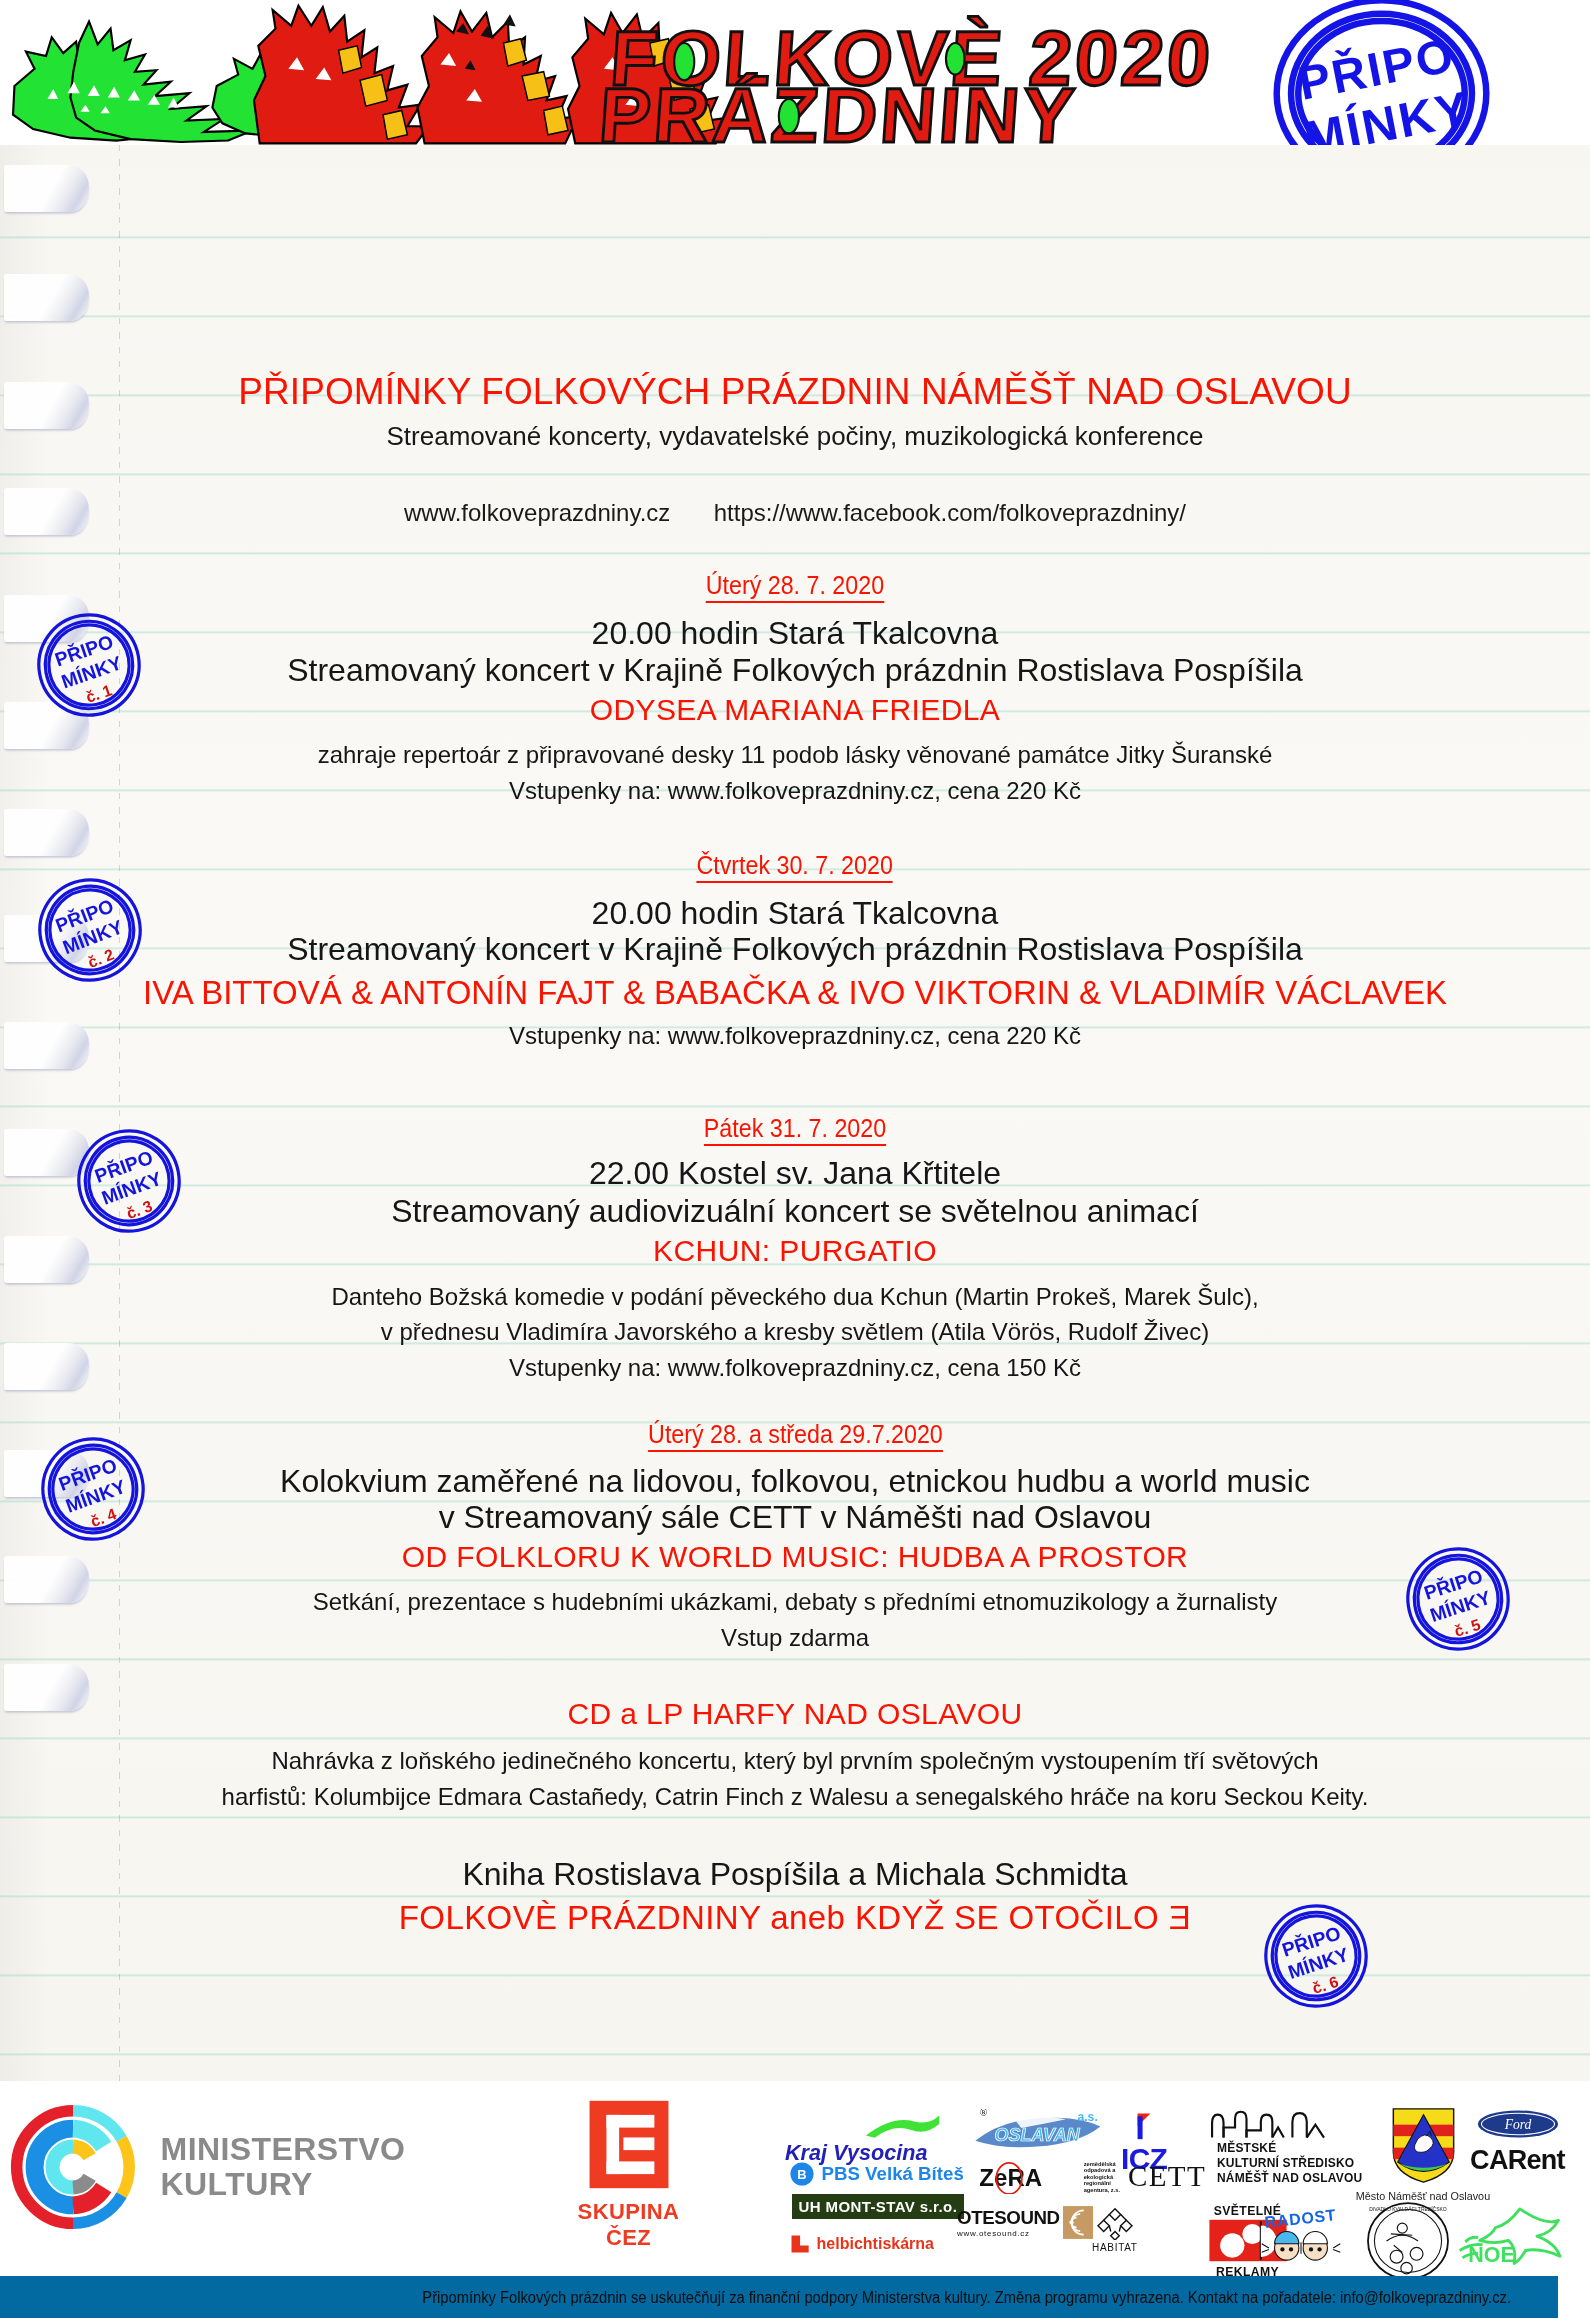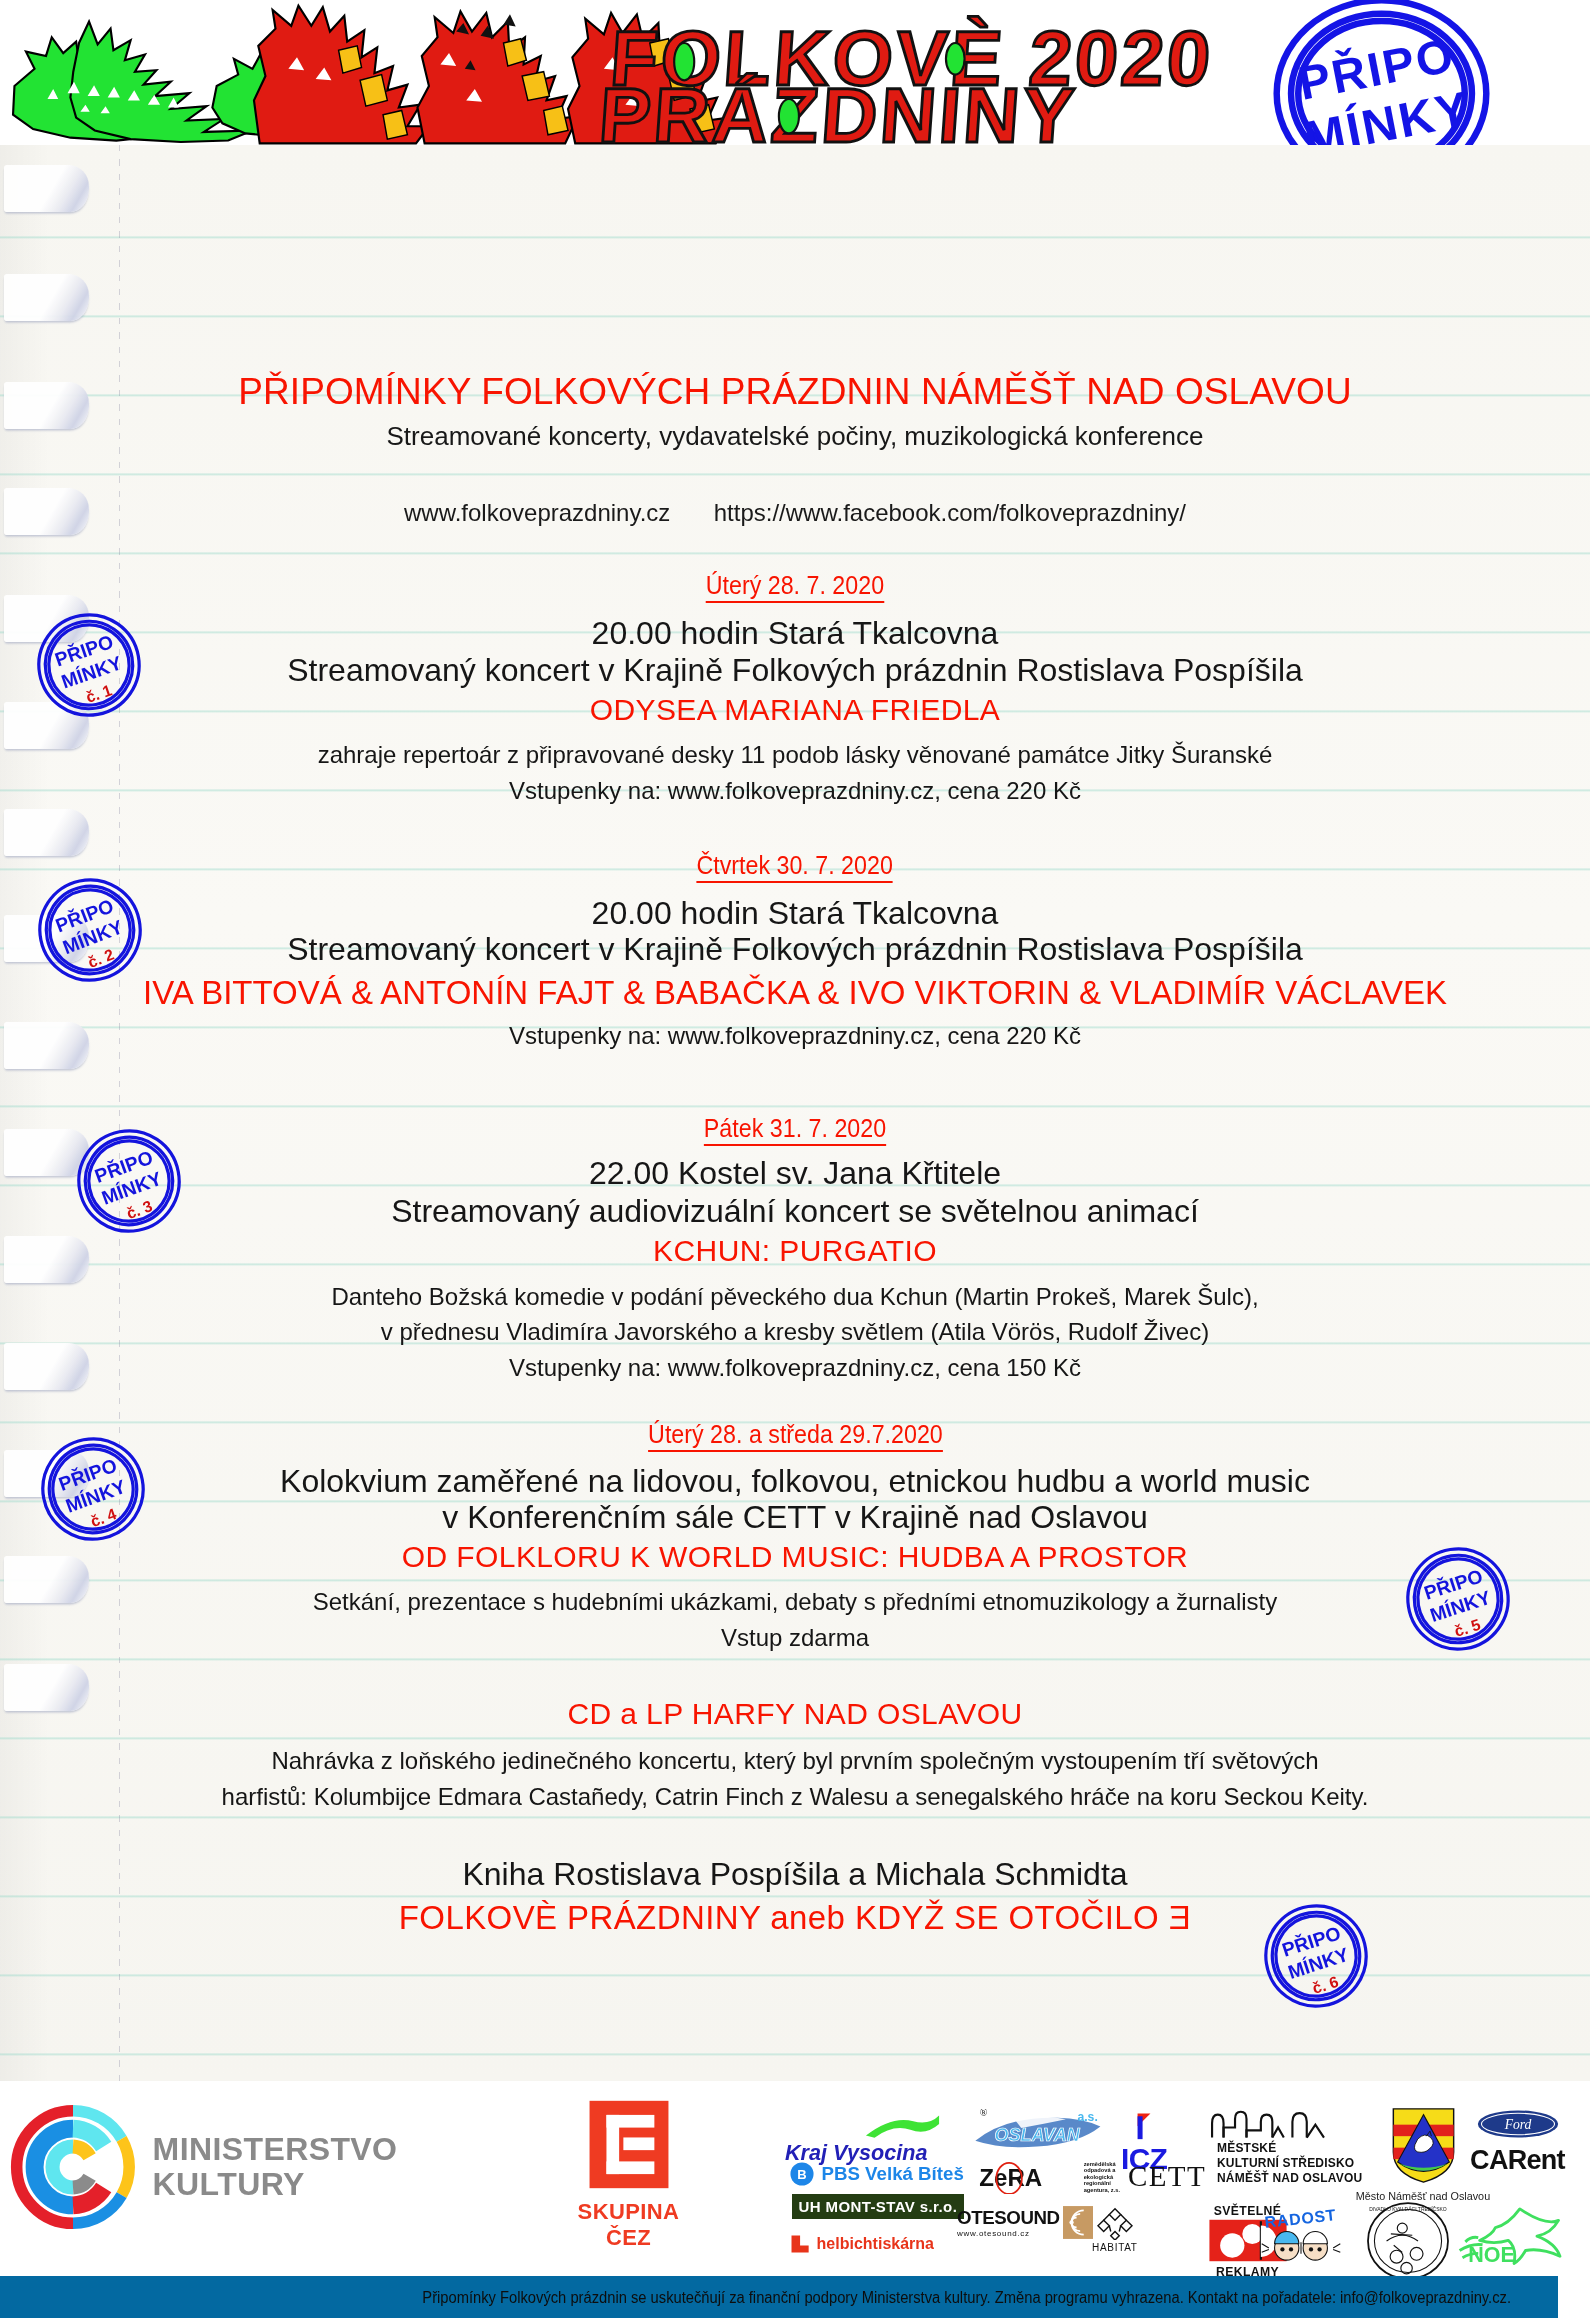--- a/index.html
+++ b/index.html
@@ -358,21 +358,21 @@
       </g>
     </svg>
   </div>
   <div class="wrap" style="top:1420px;">
     <span class="ev-date">Úterý 28. a středa 29.7.2020</span>
   </div>
   <div class="wrap" style="top:1463px;">
     <span class="ev-line">Kolokvium zaměřené na lidovou, folkovou, etnickou hudbu a world music</span>
   </div>
   <div class="wrap" style="top:1499px;">
-    <span class="ev-line">v Konferenčním sále CETT v Krajině nad Oslavou</span>
+    <span class="ev-line">v Streamovaný sále CETT v Náměšti nad Oslavou</span>
   </div>
   <div class="wrap" style="top:1540px;">
     <span class="ev-title">OD FOLKLORU K WORLD MUSIC: HUDBA A PROSTOR</span>
   </div>
   <div class="wrap" style="top:1588px;">
     <span class="ev-note">Setkání, prezentace s hudebními ukázkami, debaty s předními etnomuzikology a žurnalisty</span>
   </div>
   <div class="wrap" style="top:1624px;">
     <span class="ev-note">Vstup zdarma</span>
   </div>
@@ -417,21 +417,21 @@
   </div>
   <div class="wrap" style="top:1856px;">
     <span class="ev-line">Kniha Rostislava Pospíšila a Michala Schmidta</span>
   </div>
   <div class="wrap" style="top:1899px;">
     <span class="ev-title" style="font-size:33px;">FOLKOVÈ PRÁZDNINY aneb KDYŽ SE OTOČILO Ǝ</span>
   </div>
 
   <div class="footer">
 
-    <div class="logo" style="left:8.6px; top:20px; width:453px; height:129px; display:flex; align-items:center; gap:16px;">
+    <div class="logo" style="left:8.6px; top:20px; width:453px; height:129px; display:flex; align-items:center; gap:24px;">
       <svg width="128" height="128" viewBox="0 0 100 100">
         <g fill="none" stroke-width="9">
           <path d="M50 6 A44 44 0 0 0 50 94" stroke="#e4202a"></path>
           <path d="M50 6 A44 44 0 0 1 88 28" stroke="#5fe6ef"></path>
           <path d="M88 28 A44 44 0 0 1 88 72" stroke="#fdc41a"></path>
           <path d="M88 72 A44 44 0 0 1 50 94" stroke="#1a8fe3"></path>
         </g>
         <g fill="none" stroke-width="14">
           <path d="M50 20 A30 30 0 0 0 50 80" stroke="#1a8fe3"></path>
           <path d="M50 20 A30 30 0 0 1 74 34" stroke="#5fe6ef"></path>

